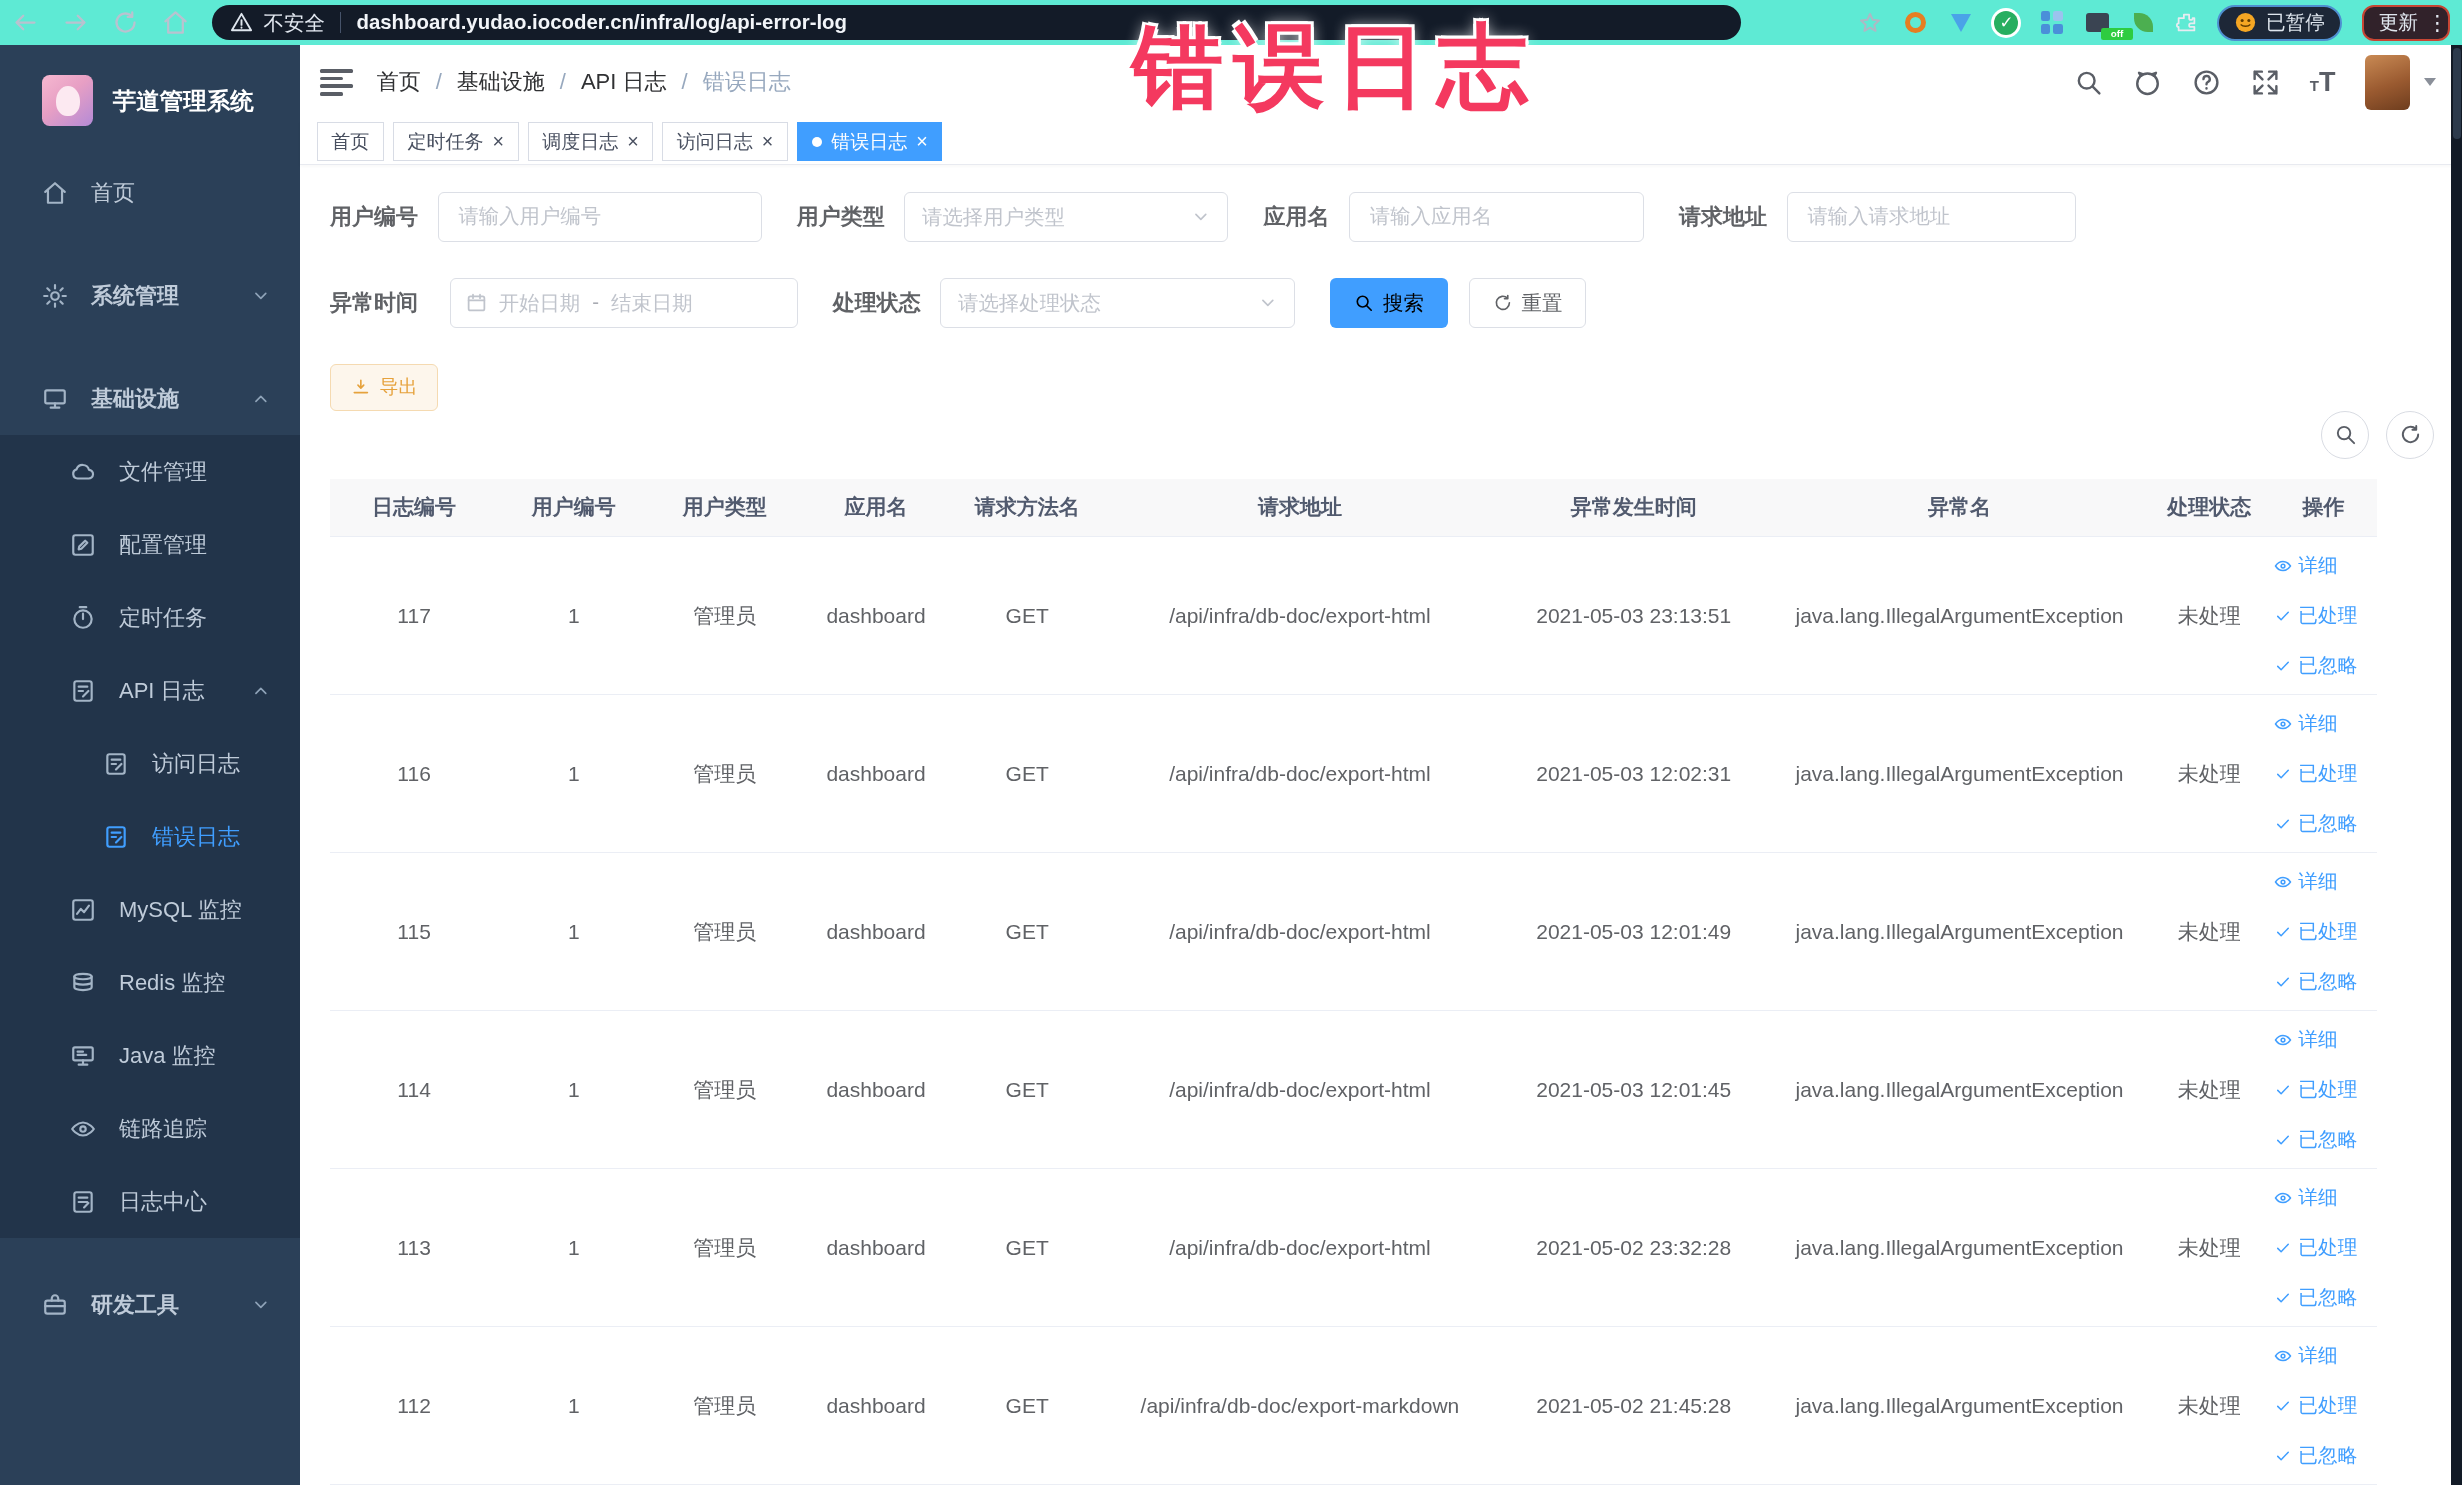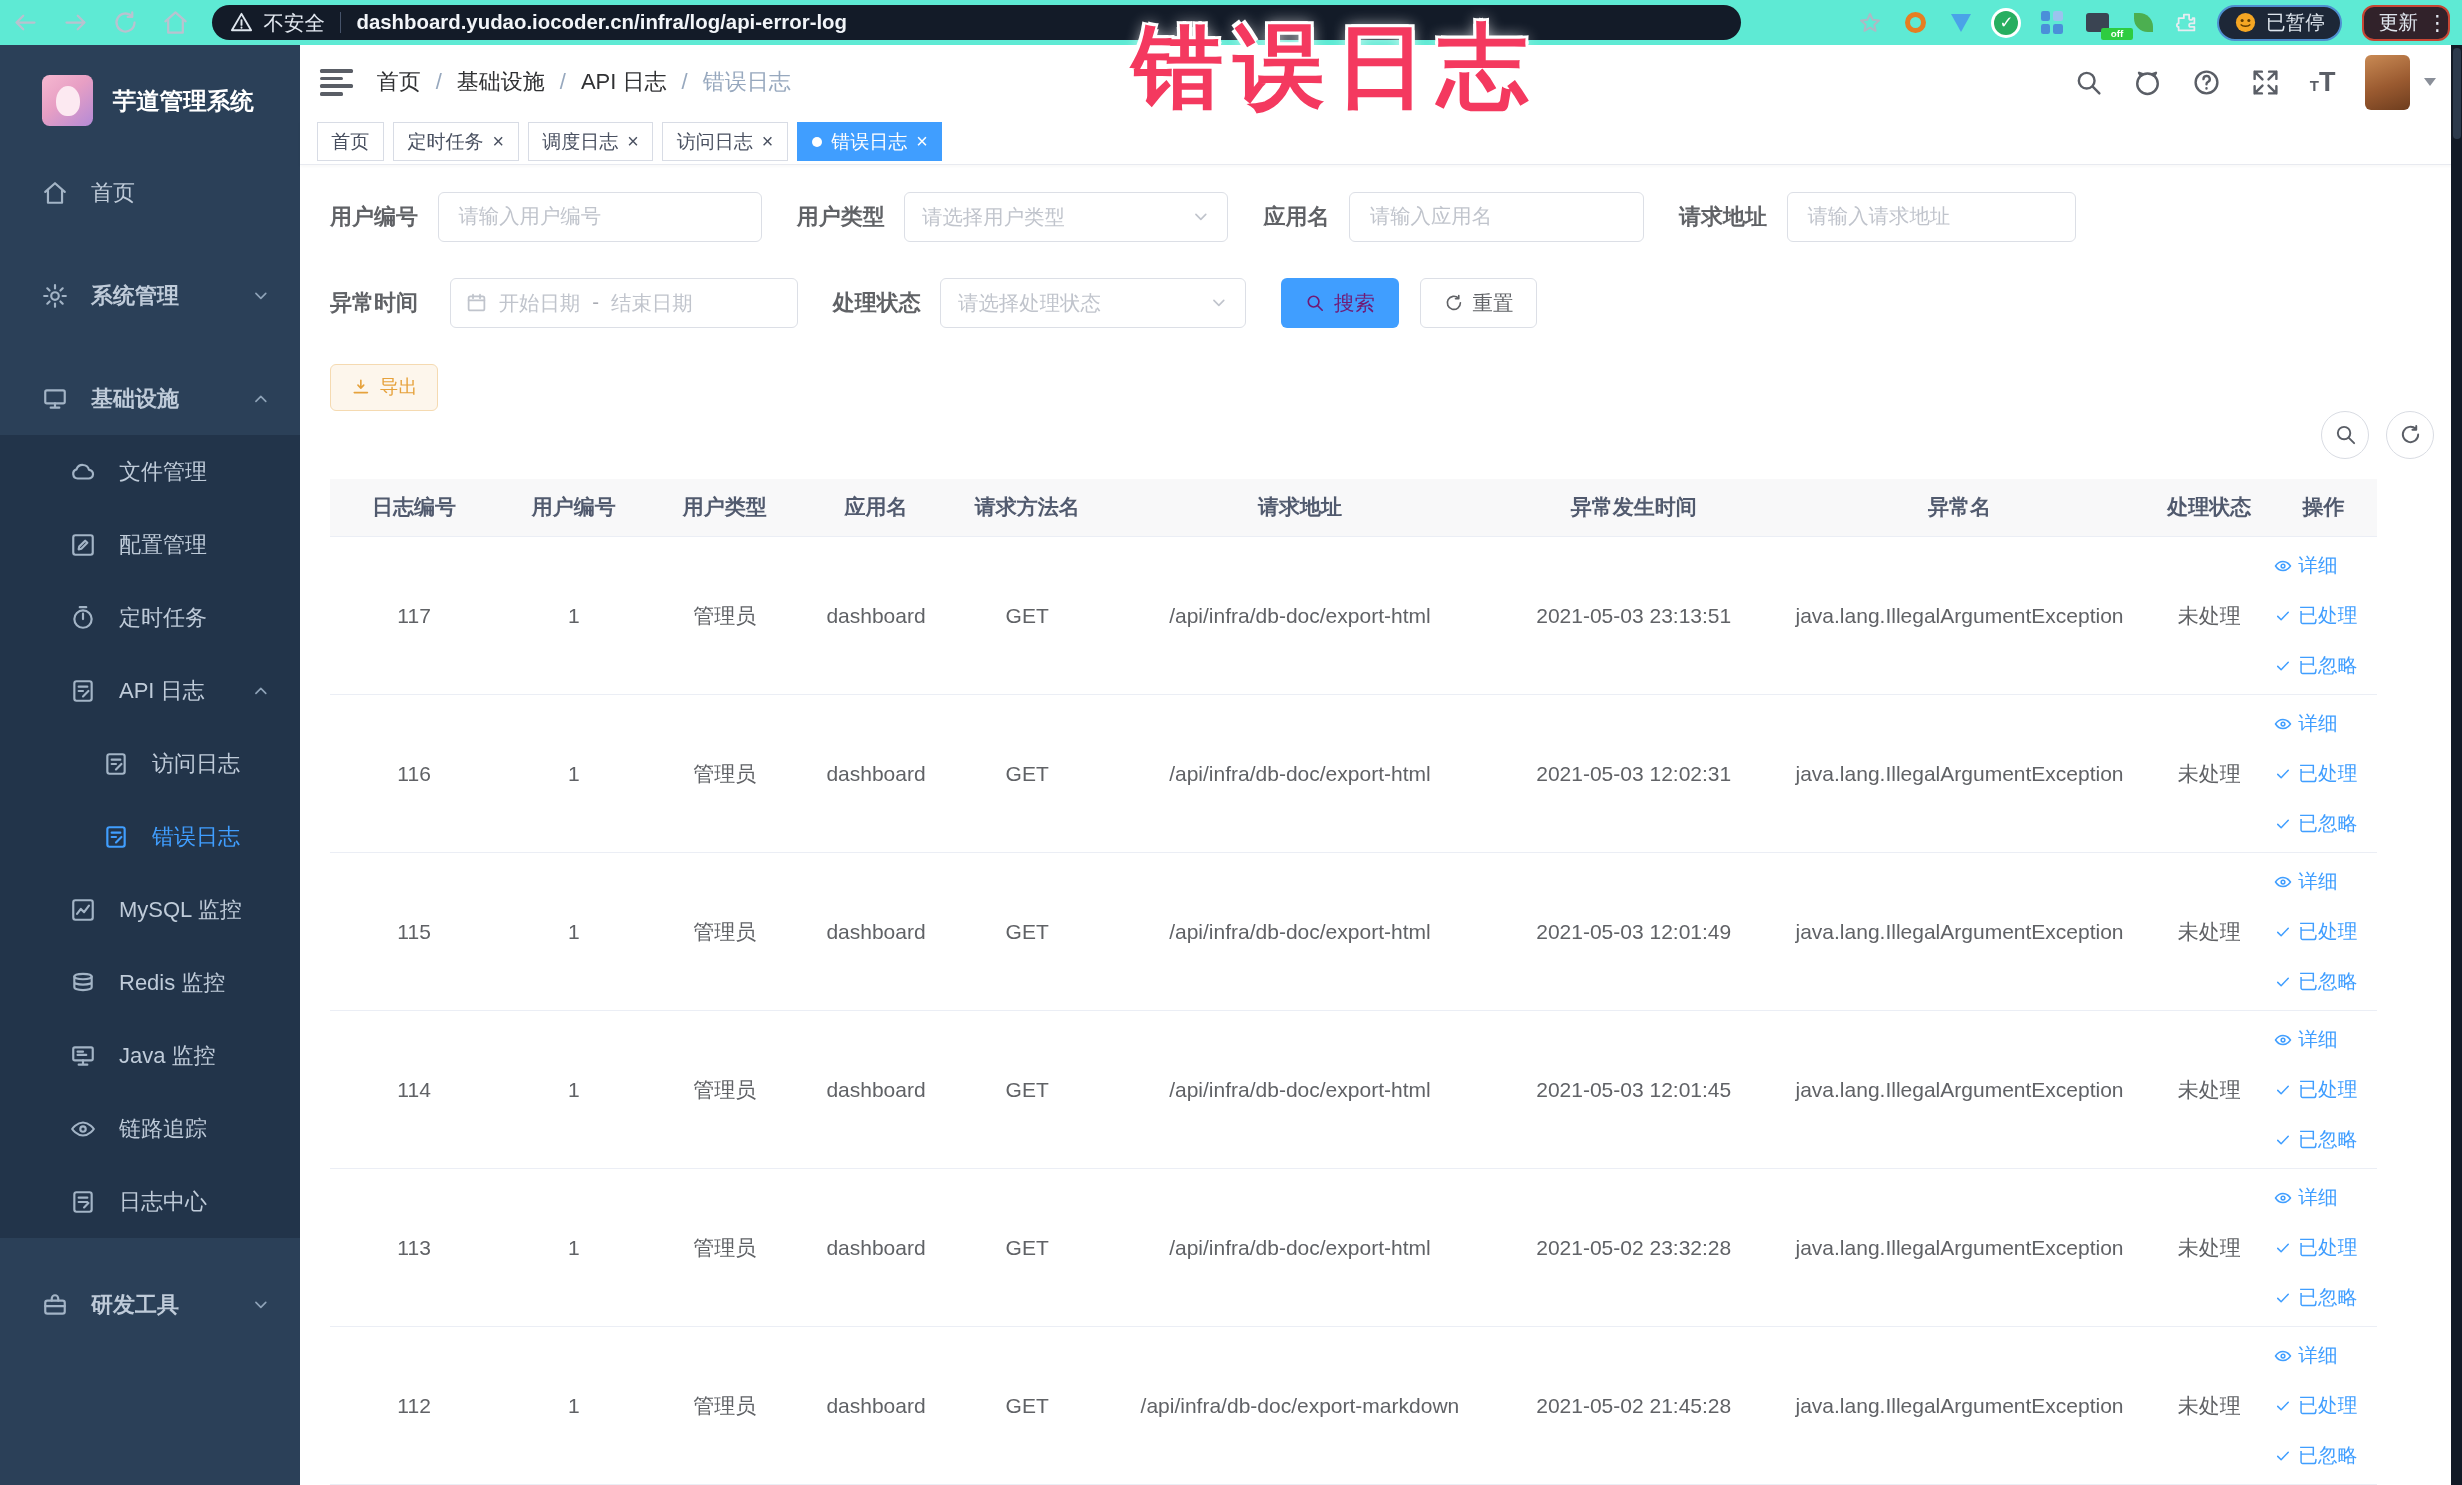--- a/index.html
+++ b/index.html
@@ -87,21 +87,21 @@
   .f-label { font-size:22px; font-weight:700; color:#606266; margin-right:19.7px; white-space:nowrap; }
   .f-input { height:50px; border:0.8px solid #dcdfe6; border-radius:6px; background:#fff; font-size:20.4px; color:#606266; padding:0 19.7px; outline:none; font-family:inherit; }
   .f-input::placeholder { color:#c0c4cc; }
   .sel { height:50px; border:0.8px solid #dcdfe6; border-radius:6px; background:#fff; display:flex; align-items:center; padding:0 16.7px; color:#c0c4cc; font-size:20.4px; cursor:pointer; }
   .sel .ph { flex:1; }
   .sel .chev { width:19.7px; height:19.7px; color:#c0c4cc; }
   .daterange { width:348px; height:50px; border:0.8px solid #dcdfe6; border-radius:6px; background:#fff; display:flex; align-items:center; padding:0 15px; gap:12px; font-size:20.4px; color:#c0c4cc; cursor:pointer;margin-left:12px; }
   .daterange .cal { width:21px; height:21px; color:#c0c4cc; }
   .btn { height:50px; border-radius:6px; display:flex; align-items:center; gap:9px; font-size:20.4px; padding:0 23px; cursor:pointer; border:0.8px solid transparent; }
   .btn .bic { width:19.7px; height:19.7px; }
-  .btn.primary { background:#409eff; color:#701a75; }
+  .btn.primary { background:#409eff; color:#000000; }
   .btn.plain { background:#fff; border-color:#dcdfe6; color:#606266; margin-left:21px; }
   .btn.warning { background:#fdf6ec; border-color:#f5dab1; color:#e6a23c; height:47px; font-size:19px; padding:0 19.7px; }
 
   .toolbar-row { display:flex; align-items:flex-start; width:2104px; margin-bottom:19.7px;flex-direction:column; }
   .round-btns { margin-left:auto; display:flex; gap:16.7px; }
   .rbtn { width:48px; height:48px; border-radius:50%; border:0.8px solid #d9dce3; background:#fff; display:flex; align-items:center; justify-content:center; color:#5a5e66; cursor:pointer; }
   .rbtn .ic { width:23px; height:23px; }
 
   table { border-collapse:collapse; table-layout:fixed; width:2047px; }
   thead th { height:58px; background:#f8f8f9; color:#515a6e; font-size:21px; font-weight:700; border-bottom:0.8px solid #ebeef5; }
@@ -492,21 +492,21 @@
                   <path d="M3 9.5h18M8 3v4M16 3v4"></path>
                 </svg>
               </span>
             <span>开始日期</span>
             <span style="color:#a8abb2">-</span>
             <span>结束日期</span>
           </div>
         </div>
         <div class="f-group">
           <span class="f-label">处理状态</span>
-          <div class="sel" style="width:306px">
+          <div class="sel" style="width:355px">
             <span class="ph">请选择处理状态</span>
             <span class="ic chev">
                 <svg viewBox="0 0 24 24" fill="none" stroke="currentColor" stroke-width="2" stroke-linecap="round" stroke-linejoin="round">
                   <path d="M6 9l6 6 6-6"></path>
                 </svg>
               </span>
           </div>
         </div>
         <button class="btn primary">
           <span class="ic bic">

